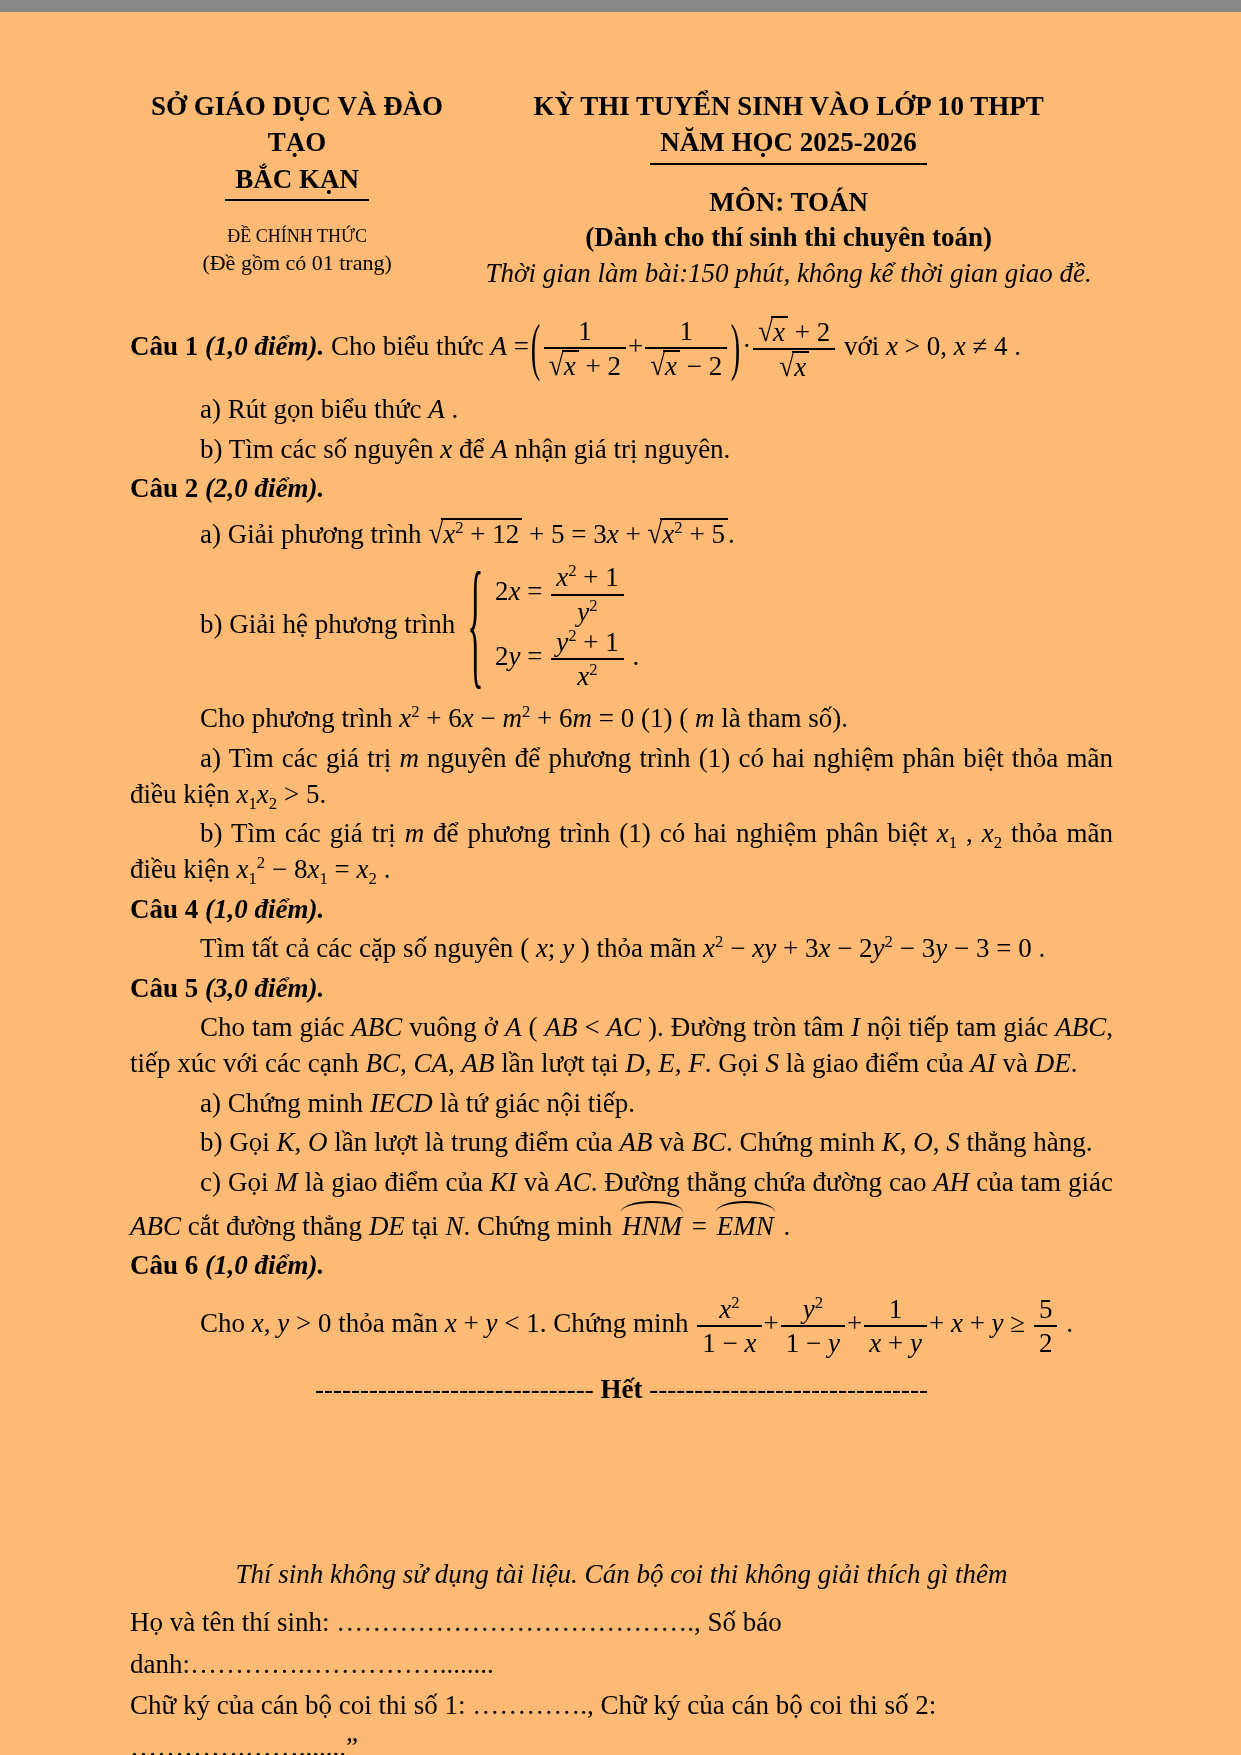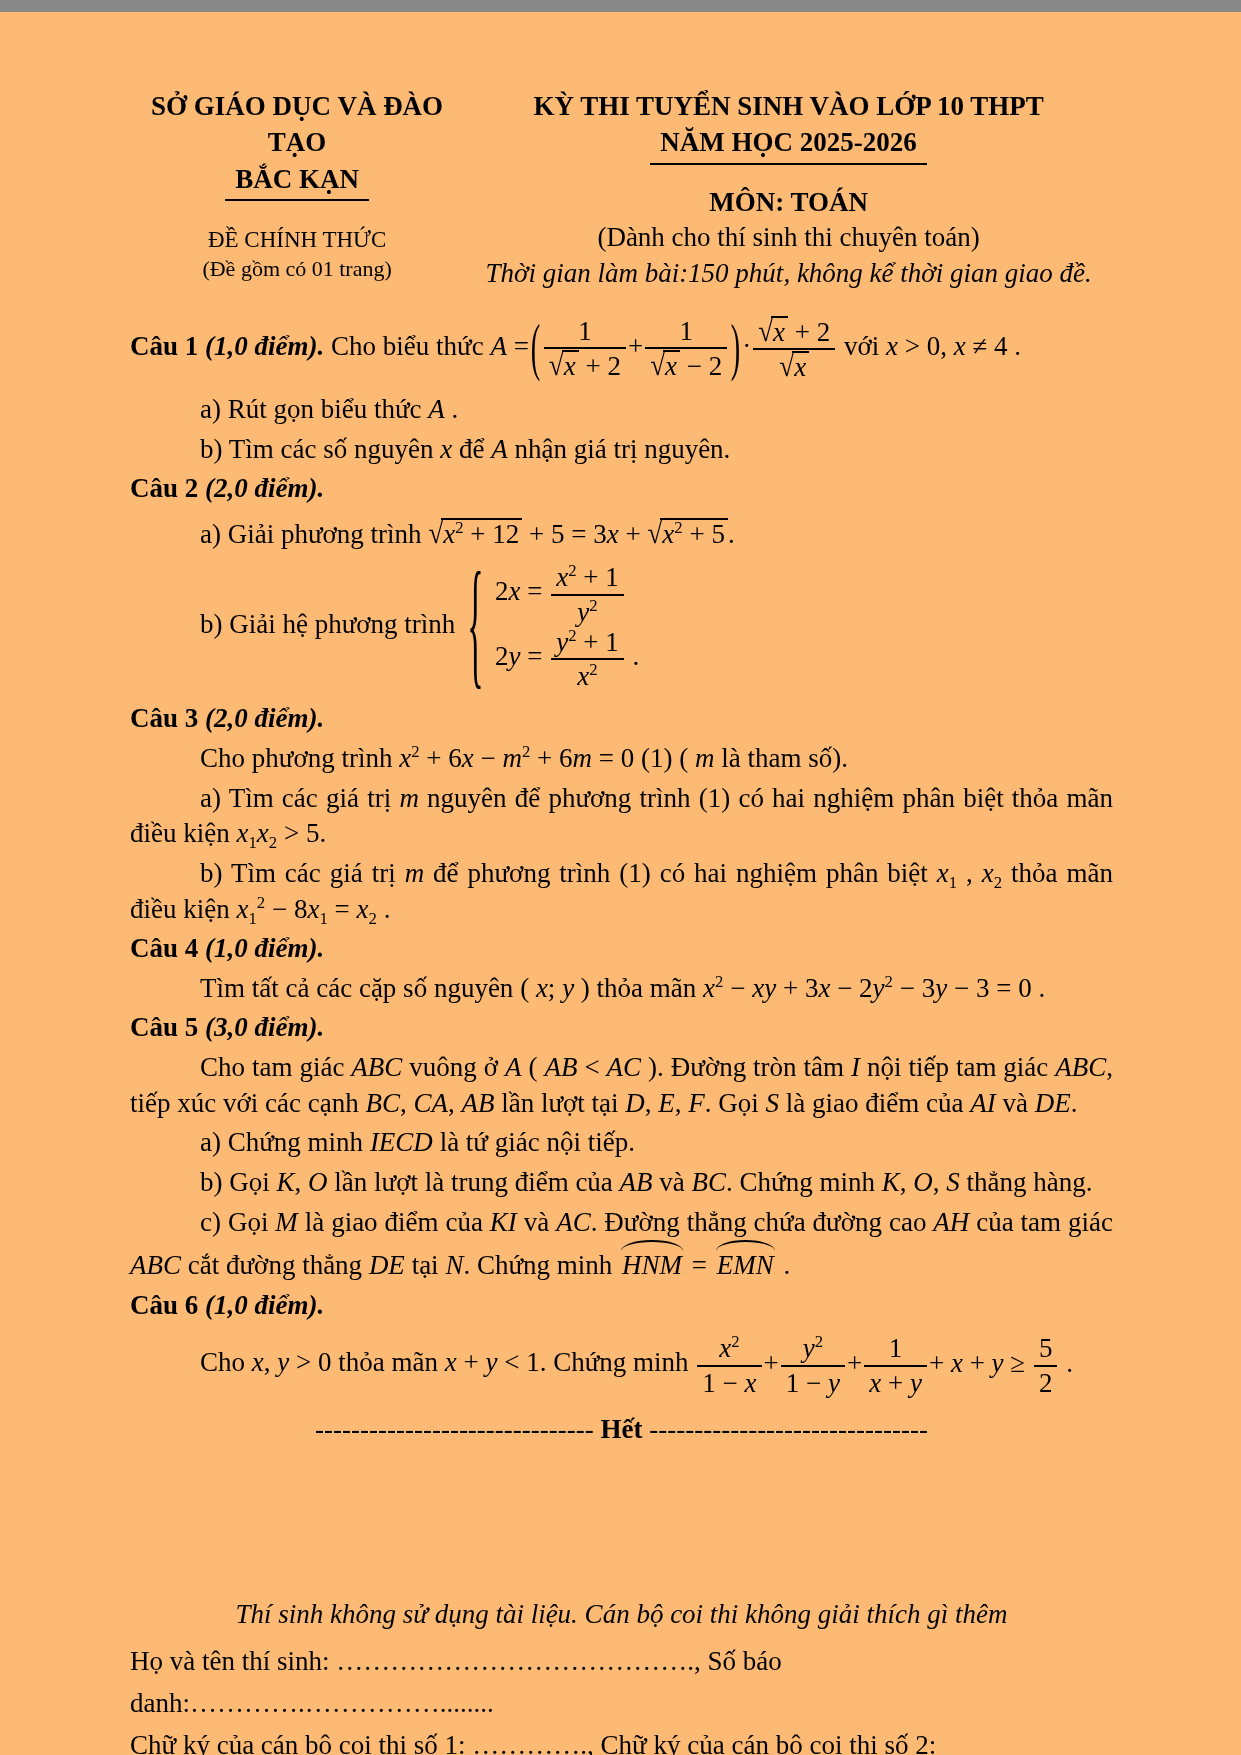--- a/index.html
+++ b/index.html
@@ -8,24 +8,24 @@
     font-family:"Liberation Serif","DejaVu Serif",serif;font-size:27px;
     box-sizing:border-box;padding:76px 128px 0 130px;position:relative;
     margin:12px auto;overflow:hidden;
   }
   
   .header{display:flex;}
   .h-left{width:34%;text-align:center;}
   .h-right{width:66%;text-align:center;}
   .h-line{font-weight:bold;font-size:27px;line-height:1.35;}
   .h-under{display:inline-block;border-bottom:2.2px solid #000;padding:0 10px 2px;}
-  .doc-type{margin-top:24px;font-size:23px;line-height:1.3;}
+  .doc-type{margin-top:24px;font-size:18px;line-height:1.3;}
   .doc-note{font-size:22px;line-height:1.3;}
   .subject{font-weight:bold;margin-top:20px;line-height:1.3;}
-  .audience{font-weight:normal;line-height:1.3;text-align:center;}
+  .audience{font-weight:bold;line-height:1.3;text-align:center;}
   .time{font-style:italic;line-height:1.35;}
   
   .exam-body{margin-top:24px;}
   .p{margin:4px 0;line-height:1.32;}
   .ind{text-indent:70px;}
   .jus{text-align:justify;}
   .ctr{text-align:center;text-indent:0;}
   .fml{margin:10px 0;}
   .het{margin-top:14px;}
   .bold{font-weight:bold;}
@@ -82,21 +82,20 @@
     <div class="p ind"><span>b) Tìm các số nguyên </span><span class="math"><i>x</i></span><span> để </span><span class="math"><i>A</i></span><span> nhận giá trị nguyên.</span></div>
     <div class="p"><span class="bold">Câu 2 </span><span class="bi">(2,0 điểm).</span></div>
     <div class="p ind fml"><span>a) Giải phương trình </span><span class="math"><span class="sqrt"><span class="radix">√</span><span class="rad"><span><i>x</i><sup><span>2</span></sup> + 12</span></span></span> + 5 = 3<i>x</i> + <span class="sqrt"><span class="radix">√</span><span class="rad"><span><i>x</i><sup><span>2</span></sup> + 5</span></span></span>.</span></div>
     <div class="p ind fml"><span>b) Giải hệ phương trình </span><span class="sys">
           <span class="sysbrace">{</span>
           <span class="syscol">
             <span class="math">2<i>x</i> = <span class="frac"><span class="num"><span><i>x</i><sup><span>2</span></sup> + 1</span></span><span class="den"><span><i>y</i><sup><span>2</span></sup></span></span></span></span>
             <span class="math">2<i>y</i> = <span class="frac"><span class="num"><span><i>y</i><sup><span>2</span></sup> + 1</span></span><span class="den"><span><i>x</i><sup><span>2</span></sup></span></span></span> .</span>
           </span>
         </span></div>
-    <div class="p"><span class="bold">Câu 3 </span><span class="bi">(2,0 điểm).</span></div>
     <div class="p ind"><span>Cho phương trình </span><span class="math"><i>x</i><sup><span>2</span></sup> + 6<i>x</i> − <i>m</i><sup><span>2</span></sup> + 6<i>m</i> = 0</span><span>  (1) (</span><span class="math"> <i>m</i> </span><span>là tham số).</span></div>
     <div class="p ind jus"><span>a) Tìm các giá trị </span><span class="math"> <i>m</i> </span><span>nguyên để phương trình (1) có hai nghiệm phân biệt thỏa mãn điều kiện </span><span class="math"><i>x</i><sub><span>1</span></sub><i>x</i><sub><span>2</span></sub> &gt; 5.</span></div>
     <div class="p ind jus"><span>b) Tìm các giá trị </span><span class="math"> <i>m</i> </span><span>để phương trình (1) có hai nghiệm phân biệt </span><span class="math"><i>x</i><sub><span>1</span></sub> , <i>x</i><sub><span>2</span></sub></span><span> thỏa mãn điều kiện </span><span class="math"><i>x</i><sub><span>1</span></sub><sup><span>2</span></sup> − 8<i>x</i><sub><span>1</span></sub> = <i>x</i><sub><span>2</span></sub> .</span></div>
     <div class="p"><span class="bold">Câu 4 </span><span class="bi">(1,0 điểm).</span></div>
     <div class="p ind"><span>Tìm tất cả các cặp số nguyên </span><span class="math">( <i>x</i>; <i>y</i> )</span><span> thỏa mãn </span><span class="math"><i>x</i><sup><span>2</span></sup> − <i>xy</i> + 3<i>x</i> − 2<i>y</i><sup><span>2</span></sup> − 3<i>y</i> − 3 = 0 .</span></div>
     <div class="p"><span class="bold">Câu 5 </span><span class="bi">(3,0 điểm).</span></div>
     <div class="p ind jus"><span>Cho tam giác </span><span class="math"><i>ABC</i></span><span> vuông ở </span><span class="math"><i>A</i> ( <i>AB</i> &lt; <i>AC</i> ).</span><span> Đường tròn tâm </span><span class="math"><i>I</i></span><span> nội tiếp tam giác </span><span class="math"><i>ABC</i></span><span>, tiếp xúc với các cạnh </span><span class="math"><i>BC</i>, <i>CA</i>, <i>AB</i></span><span> lần lượt tại </span><span class="math"><i>D</i>, <i>E</i>, <i>F</i></span><span>. Gọi </span><span class="math"><i>S</i></span><span> là giao điểm của </span><span class="math"><i>AI</i></span><span> và </span><span class="math"><i>DE</i></span><span>.</span></div>
     <div class="p ind"><span>a) Chứng minh  </span><span class="math"><i>IECD</i></span><span> là tứ giác nội tiếp.</span></div>
     <div class="p ind"><span>b) Gọi </span><span class="math"><i>K</i>, <i>O</i></span><span> lần lượt là trung điểm của </span><span class="math"><i>AB</i></span><span> và </span><span class="math"><i>BC</i></span><span>. Chứng minh  </span><span class="math"><i>K</i>, <i>O</i>, <i>S</i></span><span> thẳng hàng.</span></div>
     <div class="p ind jus"><span>c) Gọi </span><span class="math"><i>M</i></span><span> là giao điểm của </span><span class="math"><i>KI</i></span><span> và </span><span class="math"><i>AC</i></span><span>. Đường thẳng chứa đường cao </span><span class="math"><i>AH</i></span><span> của tam giác </span><span class="math"><i>ABC</i></span><span> cắt đường thẳng </span><span class="math"><i>DE</i></span><span> tại </span><span class="math"><i>N</i></span><span>. Chứng minh </span><span class="math"><span class="arc"><span><i>HNM</i></span></span> = <span class="arc"><span><i>EMN</i></span></span> .</span></div>

